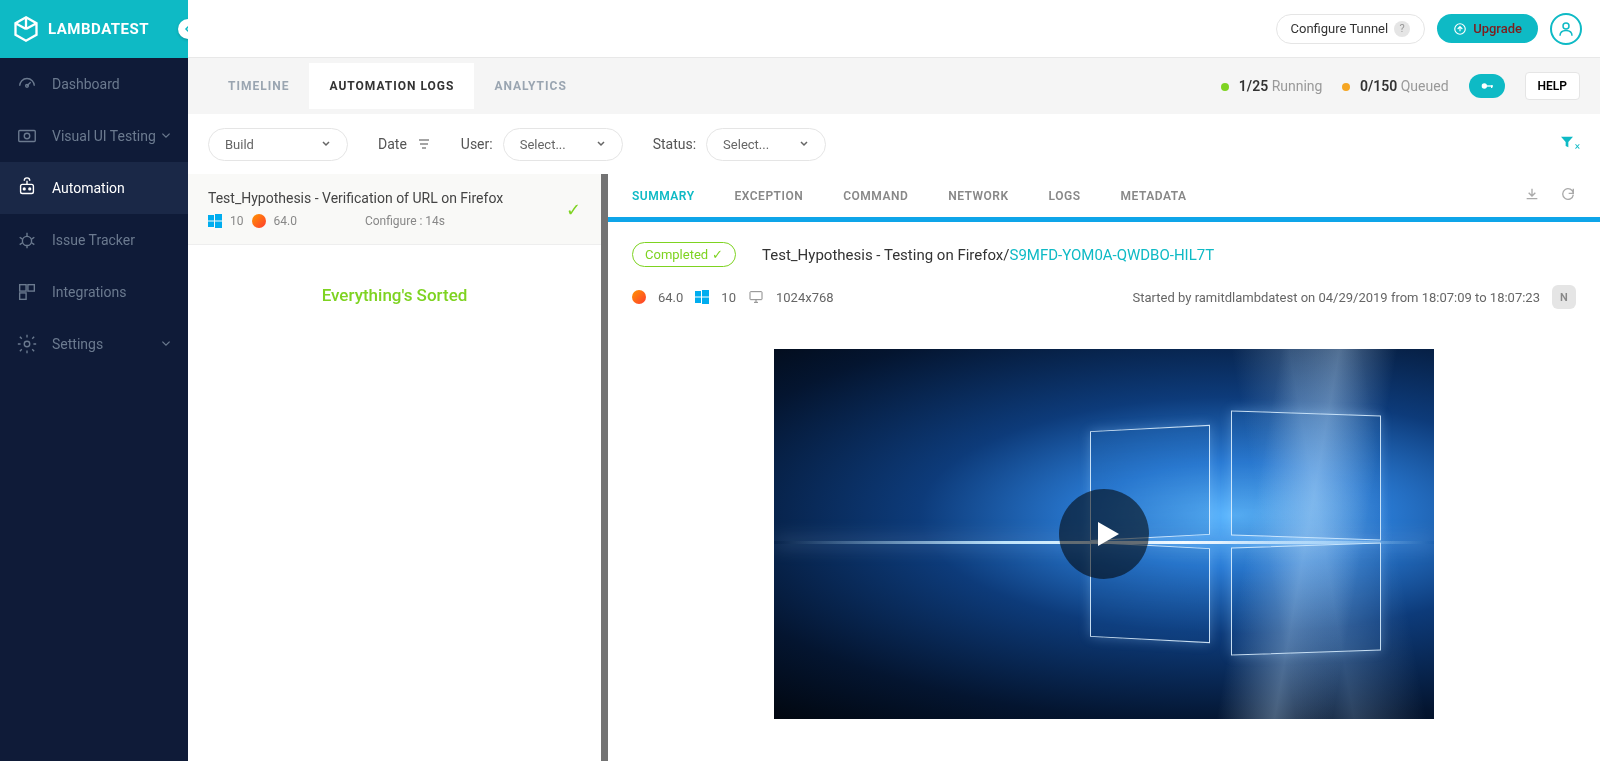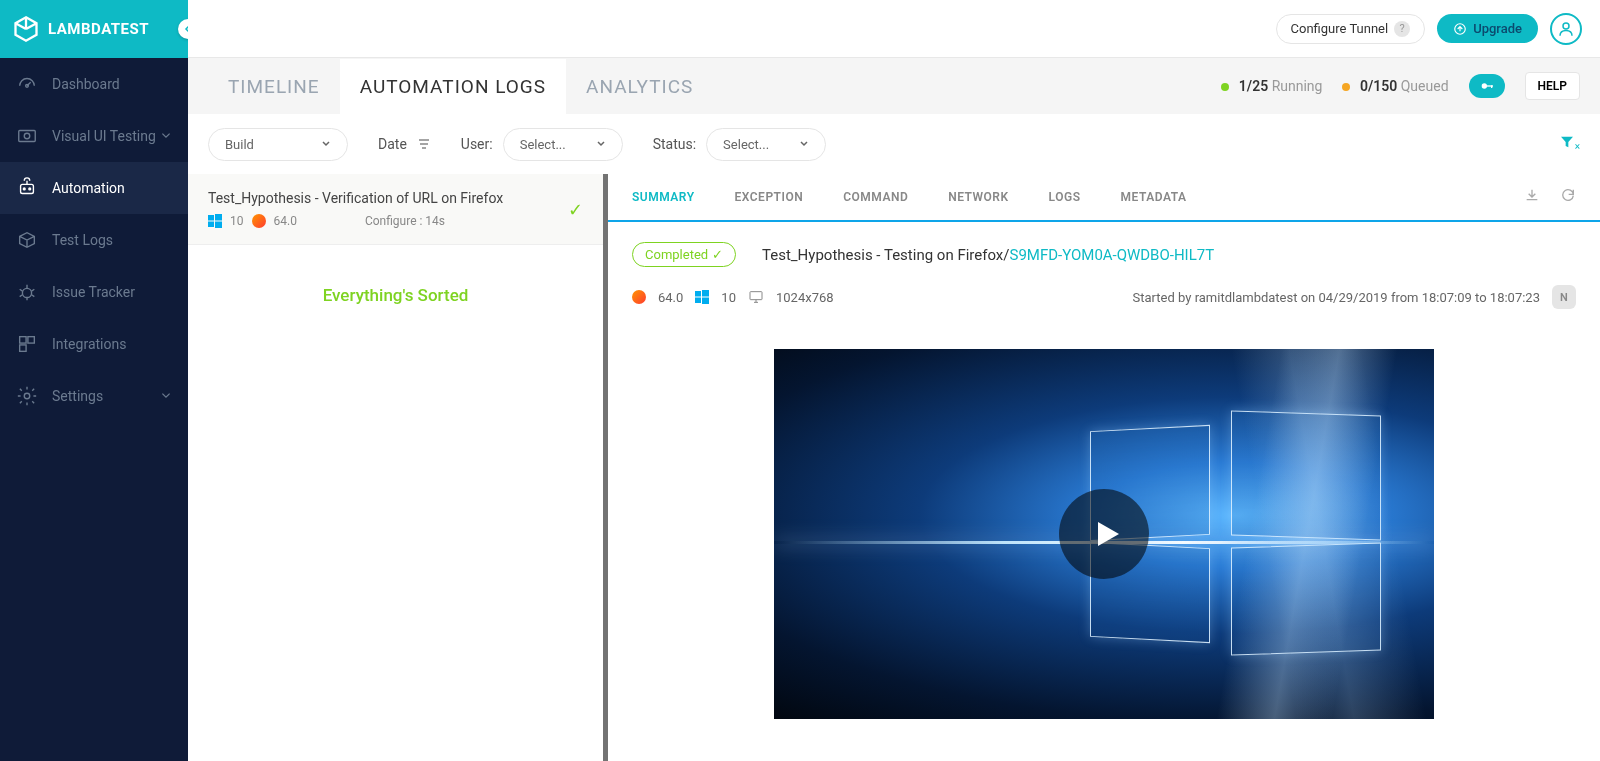--- a/index.html
+++ b/index.html
@@ -14,29 +14,29 @@
 .collapse-btn svg { width: 10px; height: 10px; fill: #0ebac5; }
 .nav-item { display: flex; align-items: center; height: 52px; padding: 0 16px; cursor: pointer; font-size: 14px; color: #6b7a8f; }
 .nav-item.active { background: #1a2847; color: #fff; }
 .nav-icon { width: 22px; height: 22px; margin-right: 14px; flex-shrink: 0; }
 .nav-chevron { margin-left: auto; width: 12px; height: 12px; }
 
 
 .topbar { position: absolute; left: 188px; top: 0; right: 0; height: 58px; background: #fff; border-bottom: 1px solid #e8e8e8; display: flex; align-items: center; justify-content: flex-end; padding: 0 18px; gap: 12px; }
 .tunnel-btn { background: #fff; border: 1px solid #e5e5e5; border-radius: 18px; padding: 6px 14px; font-size: 13px; color: #333; cursor: pointer; display: flex; align-items: center; gap: 6px; }
 .tunnel-q { width: 16px; height: 16px; border-radius: 50%; background: #e5e5e5; color: #999; font-size: 11px; display: flex; align-items: center; justify-content: center; }
-.upgrade-btn { background: #0ebac5; color: #0c4a6e; border: none; border-radius: 18px; padding: 7px 16px; font-size: 13px; cursor: pointer; display: flex; align-items: center; gap: 6px; font-weight: 500; }
+.upgrade-btn { background: #0ebac5; color: #7f1d1d; border: none; border-radius: 18px; padding: 7px 16px; font-size: 13px; cursor: pointer; display: flex; align-items: center; gap: 6px; font-weight: 500; }
 .avatar-btn { width: 32px; height: 32px; border: 2px solid #0ebac5; border-radius: 50%; display: flex; align-items: center; justify-content: center; cursor: pointer; }
 
 
 .main { position: absolute; left: 188px; top: 58px; right: 0; bottom: 0; background: #f5f5f5; }
 
 
 .tabs-row { height: 56px; display: flex; align-items: center; padding: 0 20px; }
-.main-tab { padding: 16px 20px; font-size: 19px; font-weight: 400; letter-spacing: 1px; color: #9aa5b1; cursor: pointer; }
+.main-tab { padding: 16px 20px; font-size: 12px; font-weight: 700; letter-spacing: 1px; color: #9aa5b1; cursor: pointer; }
 .main-tab.active { color: #333; background: #fff; }
 .tabs-right { margin-left: auto; display: flex; align-items: center; gap: 20px; }
 .stat { font-size: 14px; color: #999; }
 .stat-dot { display: inline-block; width: 8px; height: 8px; border-radius: 50%; margin-right: 6px; vertical-align: middle; }
 .stat-green { background: #7ed321; }
 .stat-orange { background: #f5a623; }
 .stat-num { color: #333; font-weight: 600; }
 .key-btn { background: #0ebac5; width: 36px; height: 24px; border-radius: 12px; display: flex; align-items: center; justify-content: center; cursor: pointer; }
 .help-btn { background: #fff; border: 1px solid #e5e5e5; border-radius: 4px; padding: 6px 12px; font-size: 12px; font-weight: 600; cursor: pointer; }
 
@@ -44,32 +44,32 @@
 .filter-row { background: #fff; height: 60px; display: flex; align-items: center; padding: 0 20px; gap: 30px; }
 .filter-select { border: 1px solid #e5e5e5; border-radius: 18px; padding: 8px 16px; font-size: 13px; color: #666; min-width: 140px; cursor: pointer; display: flex; justify-content: space-between; align-items: center; }
 .filter-label { font-size: 14px; color: #555; }
 .filter-group { display: flex; align-items: center; gap: 10px; }
 .filter-right { margin-left: auto; display: flex; align-items: center; gap: 10px; }
 .funnel-icon { color: #0ebac5; cursor: pointer; }
 .funnel-x { font-size: 10px; color: #0ebac5; }
 
 
 .content { display: flex; height: calc(100% - 116px); }
-.left-pane { width: 420px; background: #fff; border-right: 5px solid #737373; }
+.left-pane { width: 420px; background: #fff; border-right: 7px solid #737373; }
 .test-item { padding: 16px 20px; background: #f9f9f7; border-bottom: 1px solid #eee; position: relative; }
 .test-title { font-size: 14px; color: #444; margin-bottom: 8px; }
 .test-meta { display: flex; align-items: center; gap: 8px; font-size: 12px; color: #888; }
 .test-check { position: absolute; right: 20px; top: 50%; transform: translateY(-50%); color: #7ed321; font-size: 18px; }
 .sorted-msg { text-align: center; padding: 40px 0; color: #7ed321; font-size: 17px; font-weight: 500; }
 .os-icon { width: 14px; height: 14px; display: inline-flex; align-items: center; justify-content: center; }
 .ff-icon { width: 14px; height: 14px; border-radius: 50%; background: linear-gradient(135deg, #ff9500, #ff3b30); display: inline-block; }
 
 
 .right-pane { flex: 1; background: #fff; display: flex; flex-direction: column; }
-.detail-tabs { height: 48px; display: flex; align-items: center; padding: 0 24px; border-bottom: 2px solid #0ea5e9; gap: 40px; }
+.detail-tabs { height: 48px; display: flex; align-items: center; padding: 0 24px; border-bottom: 5px solid #0ea5e9; gap: 40px; }
 .detail-tab { font-size: 12px; font-weight: 600; letter-spacing: 0.5px; color: #888; cursor: pointer; }
 .detail-tab.active { color: #0ebac5; }
 .detail-tabs-right { margin-left: auto; display: flex; align-items: center; gap: 20px; }
 .icon-btn { color: #aaa; cursor: pointer; }
 .create-issue-btn { background: #0ebac5; color: #fff; border: none; padding: 14px 28px; font-size: 15px; font-weight: 600; cursor: pointer; display: flex; align-items: center; gap: 8px; margin-left: 10px; align-self: stretch; }
 
 .summary-head { padding: 20px 24px 10px; display: flex; align-items: center; gap: 26px; flex-wrap: wrap; }
 .status-badge { border: 1px solid #7ed321; color: #7ed321; border-radius: 16px; padding: 4px 12px; font-size: 13px; display: flex; align-items: center; gap: 4px; }
 .test-name-full { font-size: 15px; color: #333; }
 .test-link { color: #0ebac5; }
@@ -132,26 +132,20 @@
       </svg>
   </div>
   <div class="nav-item active">
     <svg class="nav-icon" viewBox="0 0 24 24" fill="none" stroke="currentColor" stroke-width="1.5">
         <rect x="5" y="8" width="14" height="10" rx="2"></rect>
         <circle cx="9" cy="13" r="1" fill="currentColor"></circle>
         <circle cx="15" cy="13" r="1" fill="currentColor"></circle>
         <path d="M12 4 L12 8 M9 4 A3 3 0 0 1 15 4"></path>
       </svg>
     <span>Automation</span>
-  </div>
-  <div class="nav-item">
-    <svg class="nav-icon" viewBox="0 0 24 24" fill="none" stroke="currentColor" stroke-width="1.5">
-        <path d="M4 8 L12 4 L20 8 L20 16 L12 20 L4 16 Z M4 8 L12 12 L20 8 M12 12 L12 20"></path>
-      </svg>
-    <span>Test Logs</span>
   </div>
   <div class="nav-item">
     <svg class="nav-icon" viewBox="0 0 24 24" fill="none" stroke="currentColor" stroke-width="1.5">
         <circle cx="12" cy="13" r="5"></circle>
         <path d="M12 8 L12 4 M7 11 L4 9 M17 11 L20 9 M7 15 L4 17 M17 15 L20 17 M12 18 L12 21"></path>
       </svg>
     <span>Issue Tracker</span>
   </div>
   <div class="nav-item">
     <svg class="nav-icon" viewBox="0 0 24 24" fill="none" stroke="currentColor" stroke-width="1.5">

